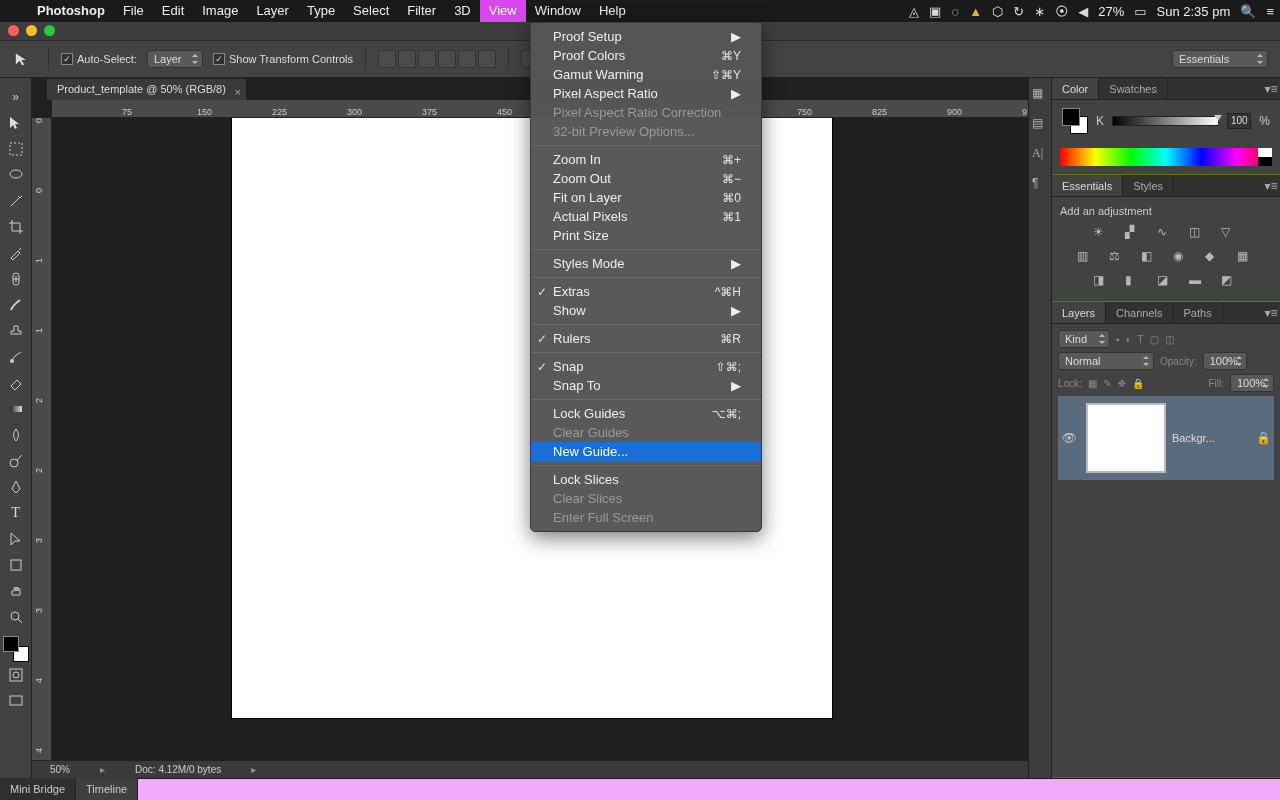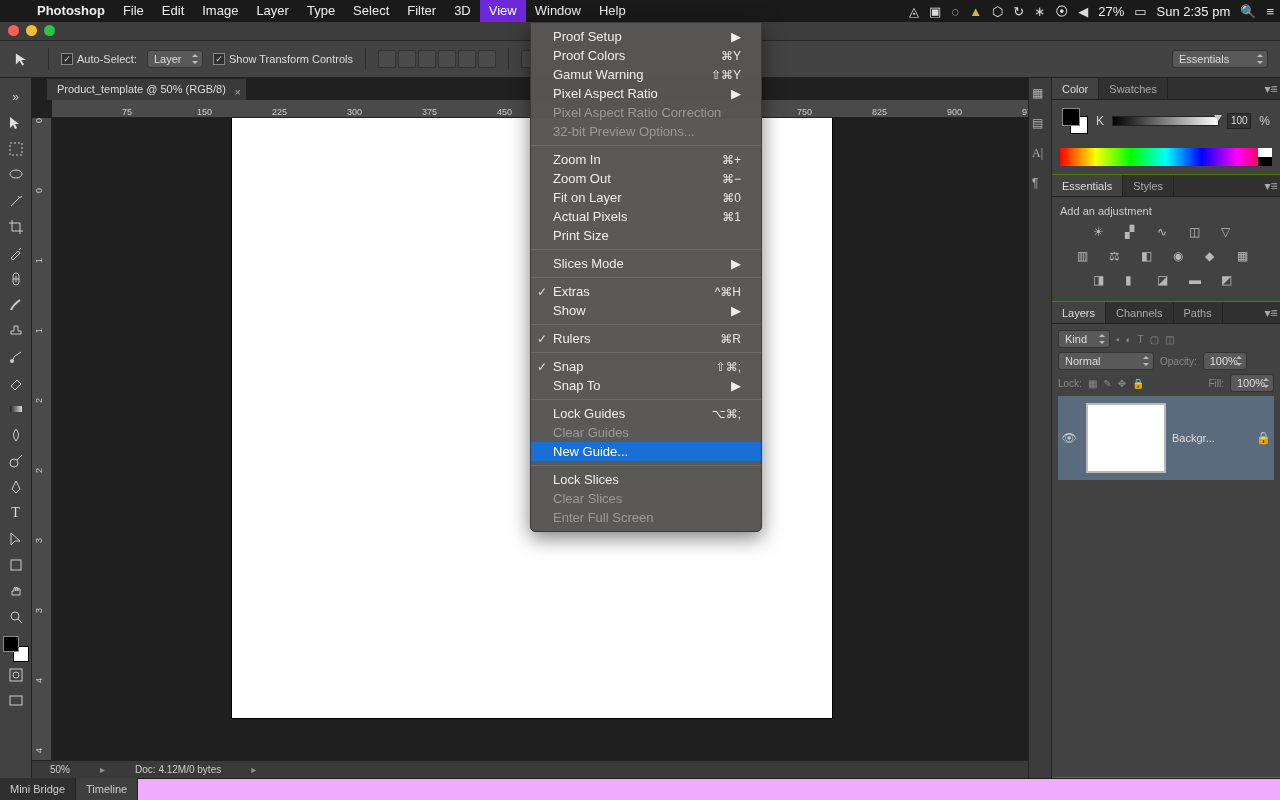--- a/index.html
+++ b/index.html
@@ -2,21 +2,21 @@
 <html><head>
 <meta charset="utf-8">
 <style>
 html,body{margin:0;padding:0;width:1280px;height:800px;overflow:hidden;font-family:-apple-system,"Helvetica Neue",Arial,sans-serif;background:#2b2b2b;color:#ccc;font-size:12px;}
 *{box-sizing:border-box;}
 .menubar{position:absolute;top:0;left:0;right:0;height:22px;background:#1a1a1a;color:#eee;display:flex;align-items:center;z-index:50;}
 .menubar-left{display:flex;align-items:center;height:100%;}
 .apple{width:28px;text-align:center;font-size:14px;}
 .mb-item{padding:0 9px;height:22px;line-height:22px;font-size:13px;}
 .mb-item.bold{font-weight:700;}
-.mb-item.sel{background:#6d28d9;color:#fff;}
+.mb-item.sel{background:#d946ef;color:#fff;}
 .menubar-right{position:absolute;right:6px;top:0;height:22px;display:flex;align-items:center;gap:10px;font-size:13px;}
 .mr-ico{opacity:.9;}
 .titlebar{position:absolute;top:22px;left:0;right:0;height:18px;background:#3d3d3d;}
 .traffic{position:absolute;left:8px;top:25px;display:flex;gap:7px;z-index:60;}
 .tl{width:11px;height:11px;border-radius:50%;}
 .tl.r{background:#ff5f57;}
 .tl.y{background:#ffbd2e;}
 .tl.g{background:#28c940;}
 .optbar{position:absolute;top:40px;left:0;right:0;height:38px;background:#434343;border-top:1px solid #2a2a2a;border-bottom:1px solid #222;display:flex;align-items:center;padding-left:14px;gap:10px;}
 .arrow-ico{width:22px;height:16px;color:#ddd;}
@@ -500,21 +500,21 @@
     </div>
     <div class="mi">
       <span>Actual Pixels</span>
       <span class="sc">⌘1</span>
     </div>
     <div class="mi">
       <span>Print Size</span>
     </div>
     <hr>
     <div class="mi">
-      <span>Slices Mode</span>
+      <span>Styles Mode</span>
       <span class="sub">▶</span>
     </div>
     <hr>
     <div class="mi">
       <span class="chk">✓</span>
       <span>Extras</span>
       <span class="sc">^⌘H</span>
     </div>
     <div class="mi">
       <span>Show</span>

